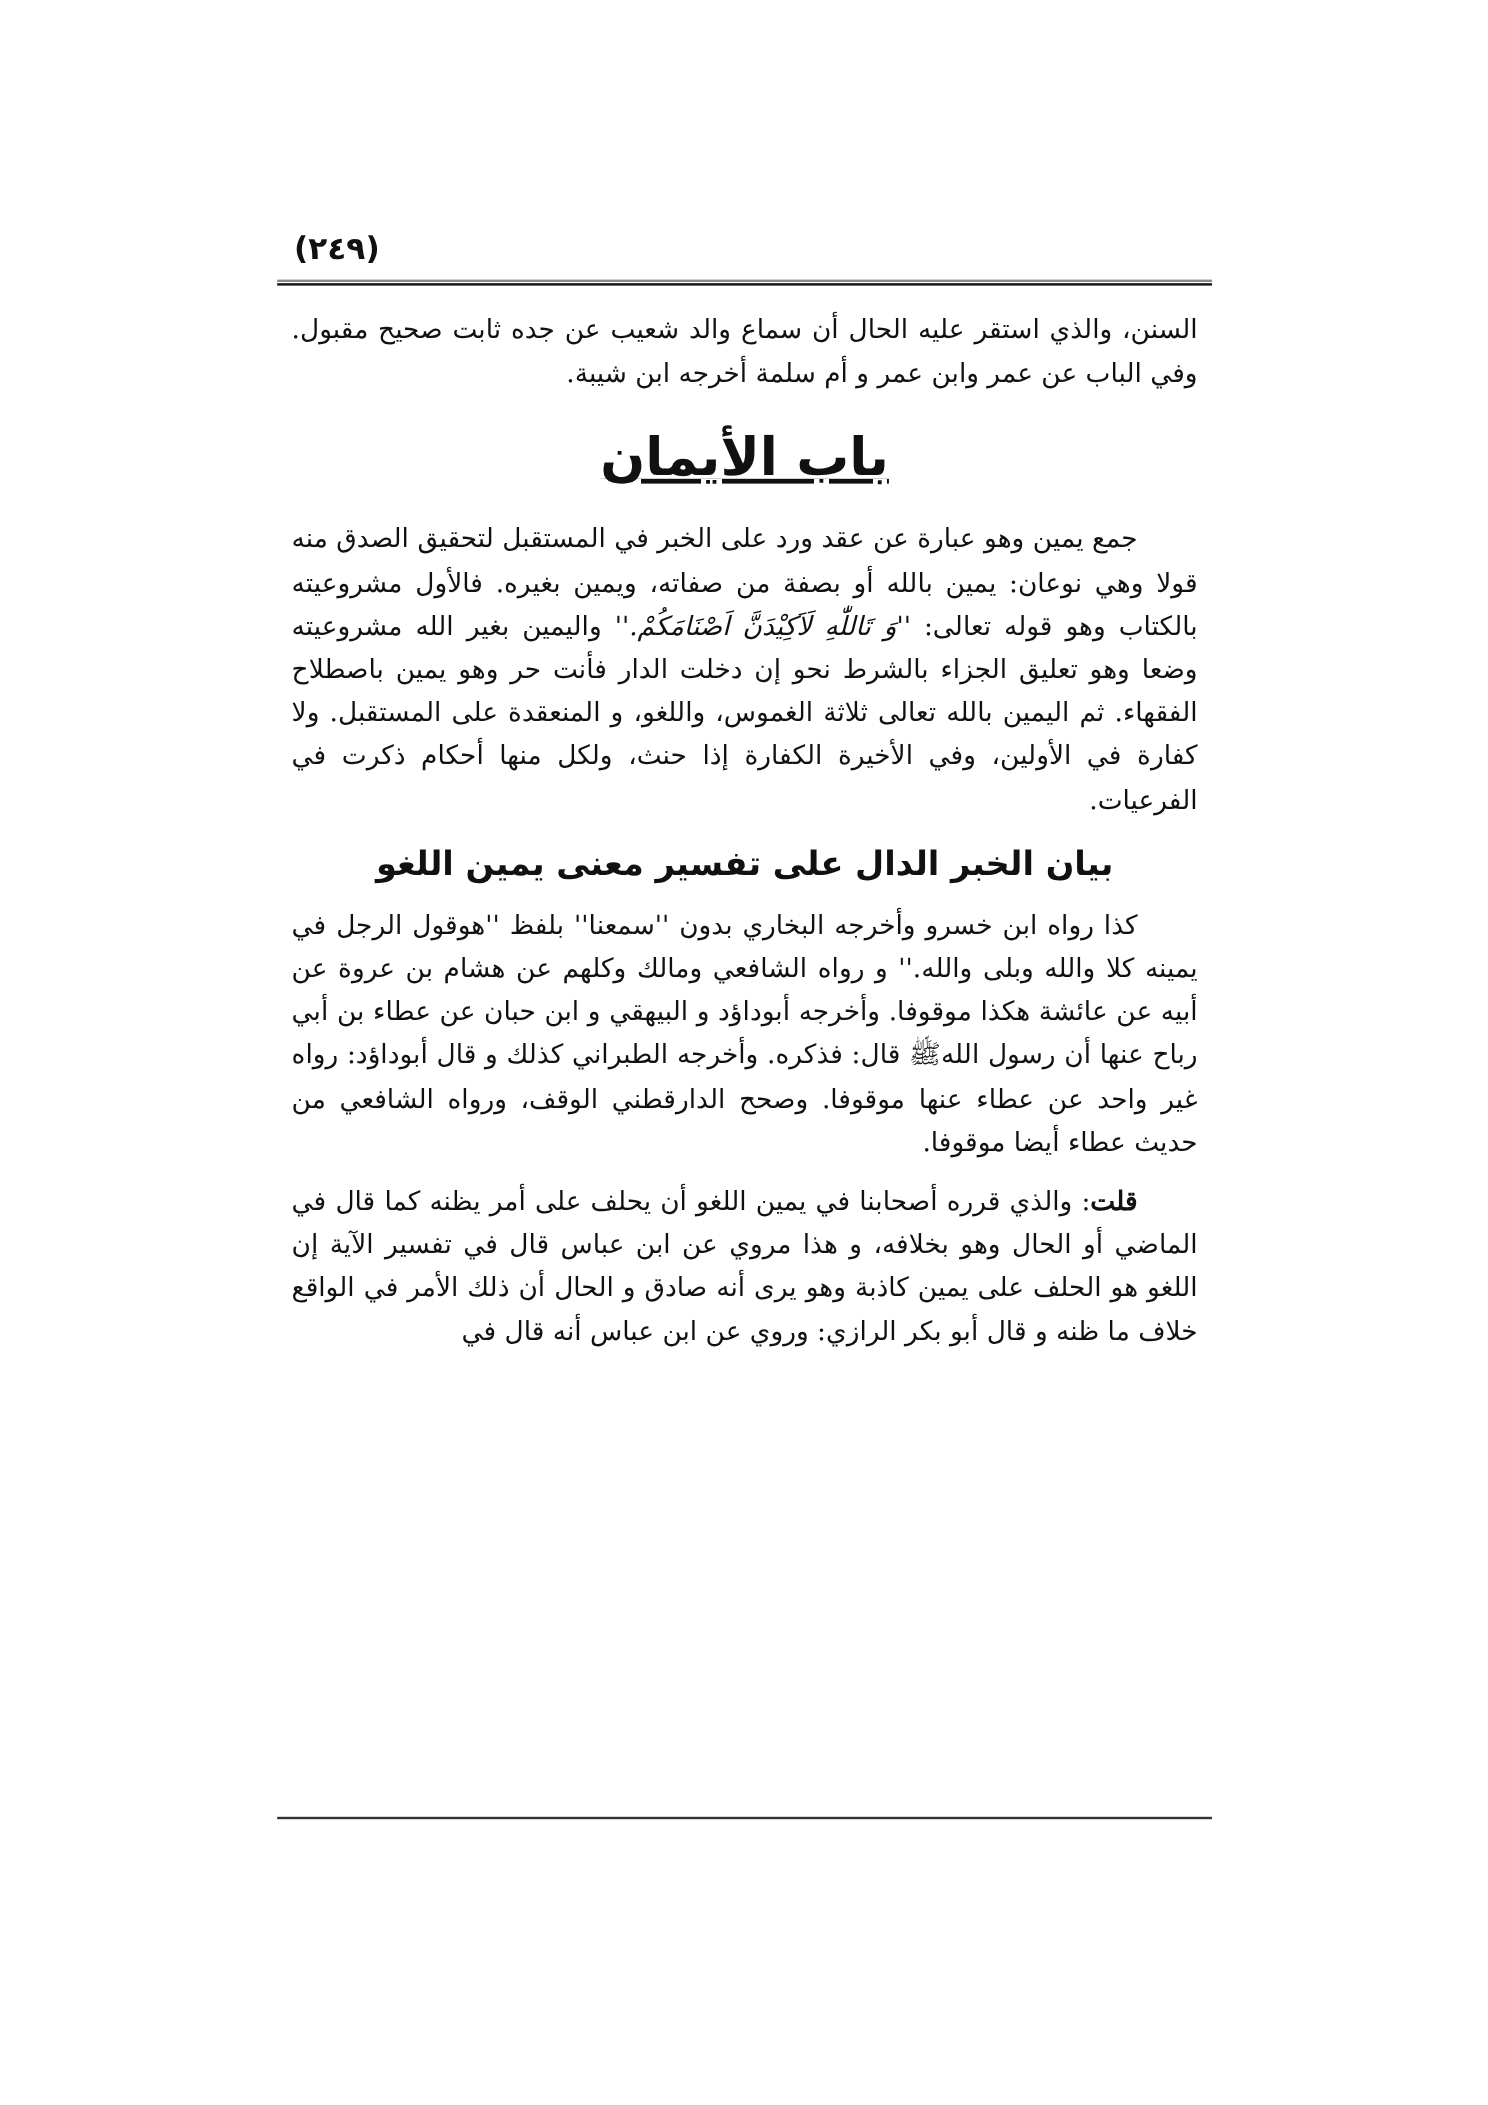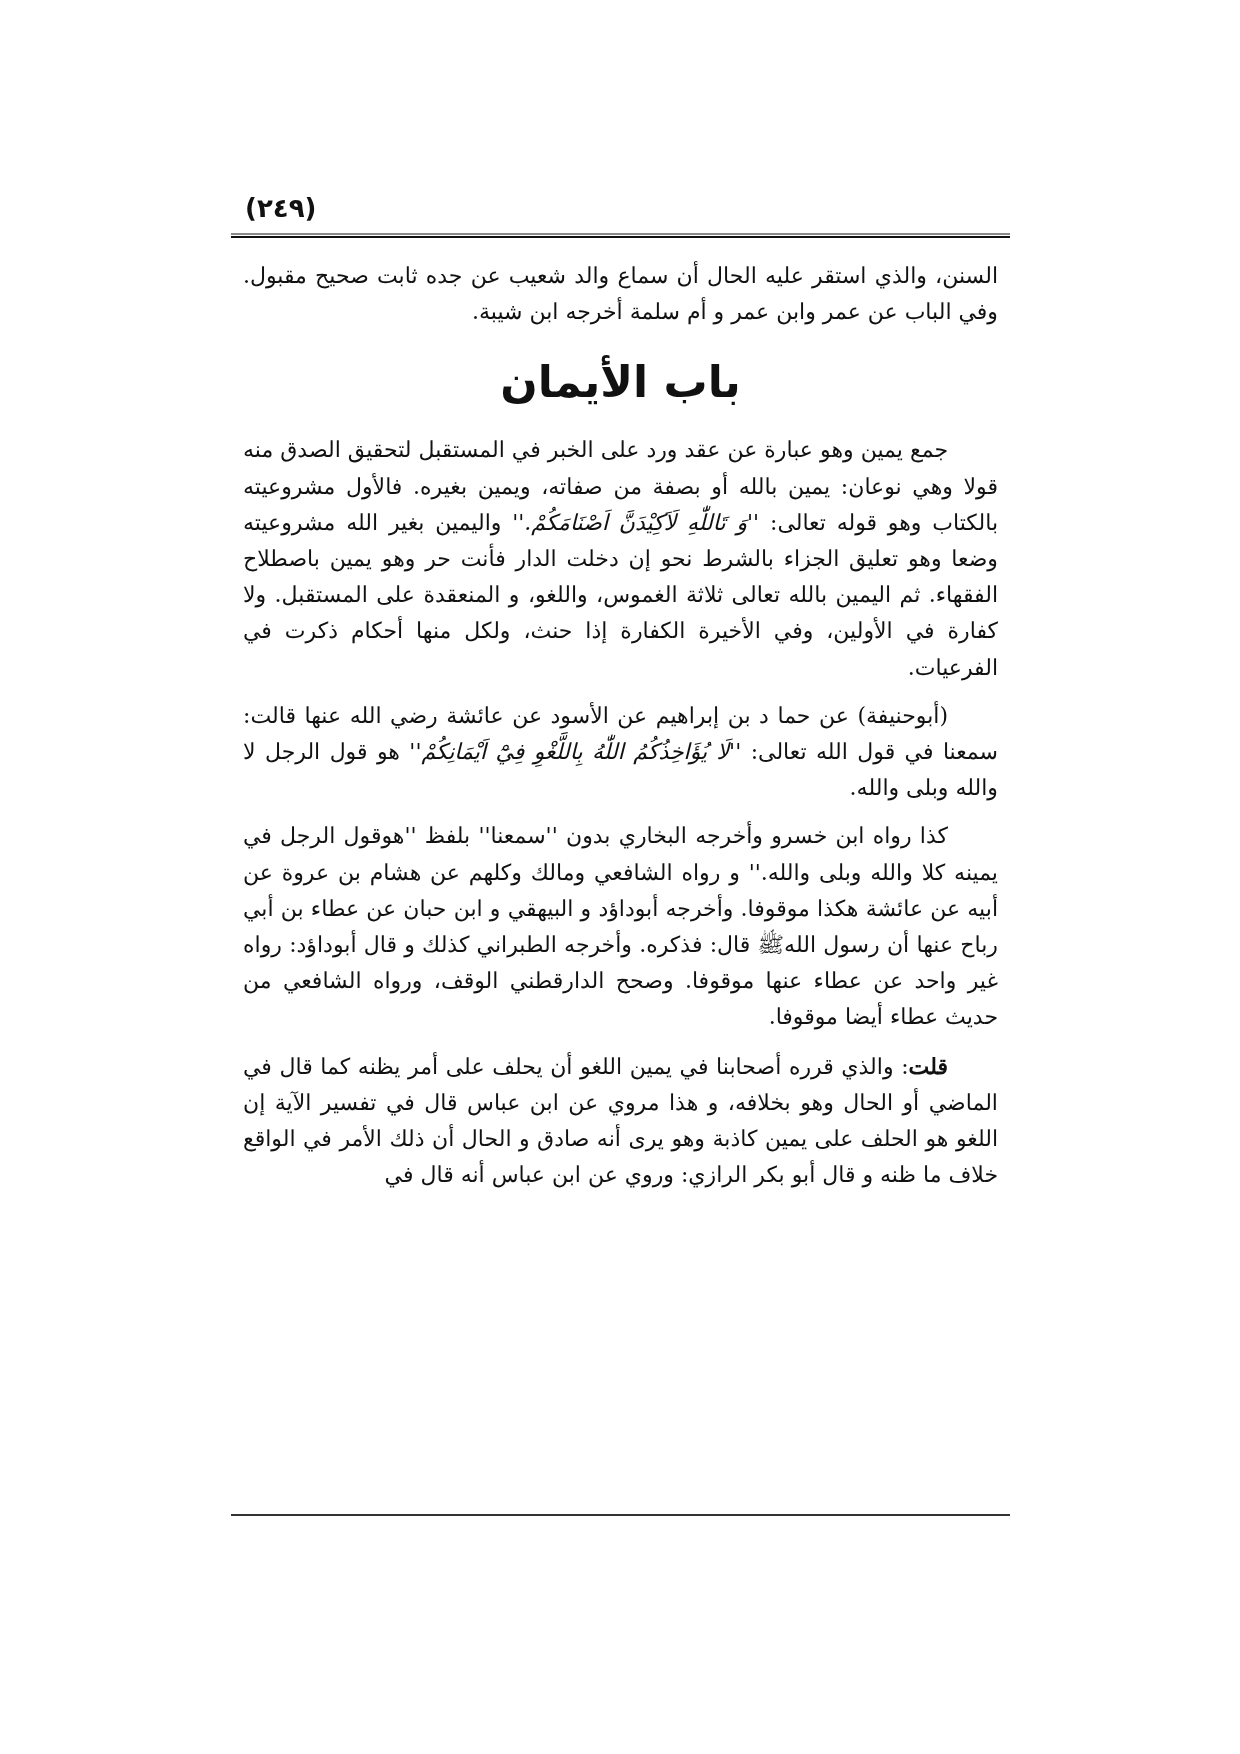--- a/index.html
+++ b/index.html
@@ -14,21 +14,21 @@
                  font-weight: bold; font-size: 26px; line-height: 40px; direction: ltr; }
   .rule-double { position: absolute; left: 231px; width: 779px; top: 233px; height: 6px; }
   .rule-double .r1 { position: absolute; left: 0; right: 0; top: 0; height: 2px; background: #8a8a8a; }
   .rule-double .r2 { position: absolute; left: 0; right: 0; top: 3px; height: 2px; background: #111; }
   .body-text { position: absolute; left: 231px; width: 779px; top: 246px; direction: rtl;
                font-family: "DejaVu Serif", "Liberation Serif", serif; font-size: 22px;
                line-height: 36.2px; text-align: justify; text-align-last: right; }
   .para { margin: 12px; }
   .indent { text-indent: 50px; }
   .chapter-title { text-align: center; text-align-last: center; font-family: "DejaVu Sans", sans-serif;
-                   font-weight: bold; font-size: 44px; line-height: 60px; margin: 22px 0 20px 0; }
+                   font-weight: bold; font-size: 44px; line-height: 60px; margin: 22px 0 20px 0; text-decoration: underline; }
   .section-title { text-align: center; text-align-last: center; font-family: "DejaVu Sans", sans-serif;
                    font-weight: bold; font-size: 28px; line-height: 44px; margin: 12px 0 4px 0; }
   .quran { font-style: italic; }
   .bold-lead { font-weight: bold; }
   .rule-footer { position: absolute; left: 231px; width: 779px; top: 1514px; height: 2px; background: #333; }
   .footer { position: absolute; left: 231px; width: 779px; top: 1528px; text-align: center; direction: rtl;
             font-family: "DejaVu Sans", sans-serif; font-weight: bold; font-size: 22px; line-height: 34px; }
 </style>
 </head>
 <body>
@@ -44,22 +44,22 @@
     <div class="r2"></div>
   </div>
 
   <div class="body-text">
     <p class="para">السنن، والذي استقر عليه الحال أن سماع والد شعيب عن جده ثابت صحيح مقبول. وفي الباب عن عمر وابن عمر و أم سلمة أخرجه ابن شيبة.</p>
 
     <h1 class="chapter-title">باب الأيمان</h1>
 
     <p class="para indent"><span>جمع يمين وهو عبارة عن عقد ورد على الخبر في المستقبل لتحقيق الصدق منه قولا وهي نوعان: يمين بالله أو بصفة من صفاته، ويمين بغيره. فالأول مشروعيته بالكتاب وهو قوله تعالى: </span><span class="quran">''وَ تَاللّٰهِ لَاَكِيْدَنَّ اَصْنَامَكُمْ.''</span><span> واليمين بغير الله مشروعيته وضعا وهو تعليق الجزاء بالشرط نحو إن دخلت الدار فأنت حر وهو يمين باصطلاح الفقهاء. ثم اليمين بالله تعالى ثلاثة الغموس، واللغو، و المنعقدة على المستقبل. ولا كفارة في الأولين، وفي الأخيرة الكفارة إذا حنث، ولكل منها أحكام ذكرت في الفرعيات.</span></p>
 
+    <h2 class="section-title">بيان الخبر الدال على تفسير معنى يمين اللغو</h2>
 
-    <p class="para indent"><span>(أبوحنيفة) عن حما د بن إبراهيم عن الأسود عن عائشة رضي الله عنها قالت: سمعنا في  قول الله تعالى: </span><span class="quran">''لَا يُؤَاخِذُكُمُ اللّٰهُ بِاللَّغْوِ فِيْٓ اَيْمَانِكُمْ''</span><span> هو قول الرجل لا والله وبلى والله.</span></p>
 
     <p class="para indent">كذا رواه ابن خسرو وأخرجه البخاري بدون ''سمعنا'' بلفظ ''هوقول الرجل في يمينه كلا والله وبلى والله.'' و رواه الشافعي ومالك وكلهم عن هشام بن عروة عن أبيه عن عائشة هكذا موقوفا. وأخرجه أبوداؤد و البيهقي و ابن حبان عن عطاء بن أبي رباح عنها أن رسول اللهﷺ قال: فذكره. وأخرجه الطبراني كذلك و قال أبوداؤد: رواه غير واحد عن عطاء عنها موقوفا. وصحح الدارقطني الوقف، ورواه الشافعي من حديث عطاء أيضا موقوفا.</p>
 
     <p class="para indent"><span class="bold-lead">قلت</span><span>: والذي قرره أصحابنا في يمين اللغو أن يحلف على أمر يظنه كما قال في الماضي أو الحال وهو بخلافه، و هذا مروي عن ابن عباس قال في تفسير الآية إن اللغو هو الحلف على يمين كاذبة وهو يرى أنه صادق و الحال أن ذلك الأمر في الواقع خلاف ما ظنه و قال أبو بكر الرازي: وروي عن ابن عباس أنه قال في</span></p>
   </div>
 
   <div class="rule-footer"></div>
 </div>
 
 </body></html>

